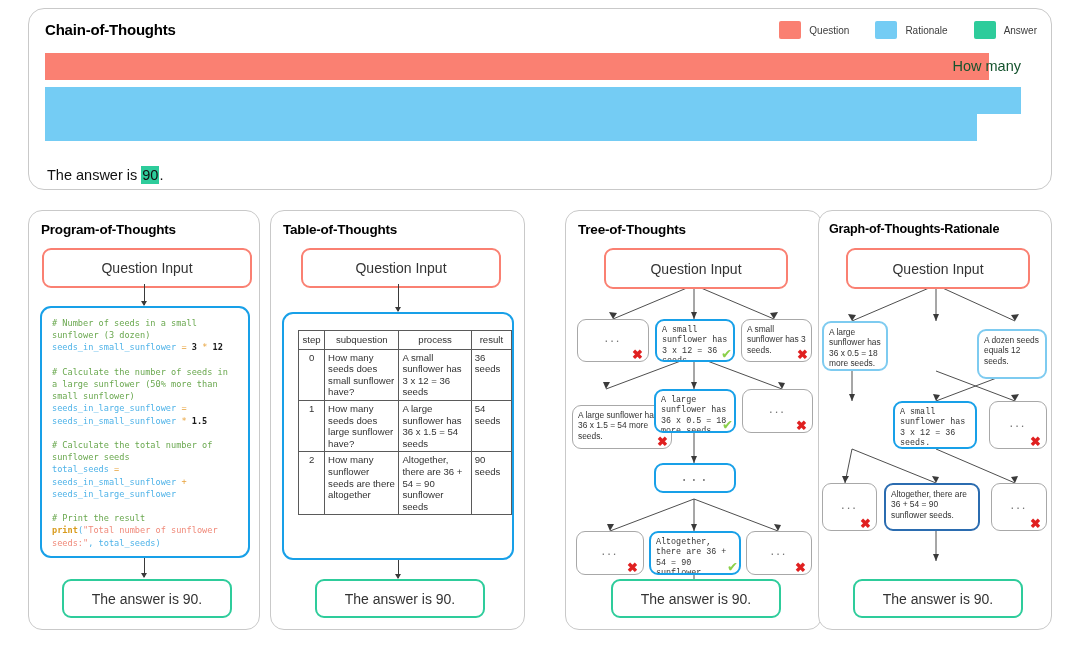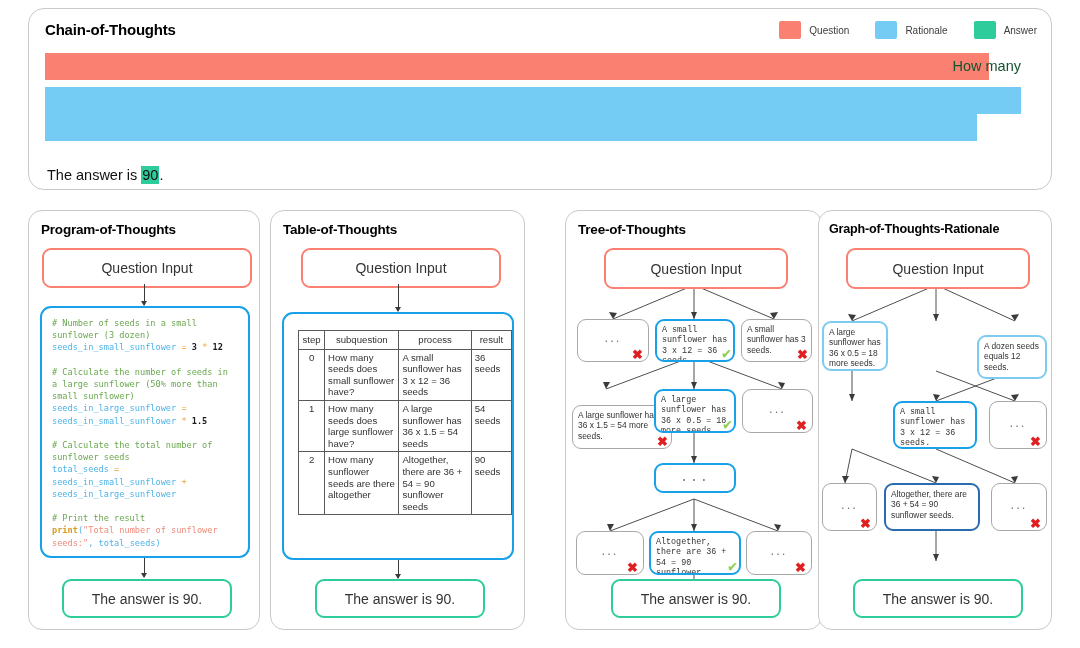--- a/index.html
+++ b/index.html
@@ -407,21 +407,21 @@
       <polygon points="196,272 192,266 199,265"></polygon>
       <polygon points="117,350 114,343 120,343"></polygon>
     </g>
   </svg>
 
   <div class="qbox" style="left:27px;top:37px;width:180px;height:37px;">Question Input</div>
 
   <div class="node light" style="left:3px;top:110px;width:66px;height:50px;">
     <span>A large sunflower has 36 x 0.5 = 18 more seeds.</span>
   </div>
-  <div class="node light" style="left:158px;top:124px;width:70px;height:44px;">
+  <div class="node light" style="left:158px;top:118px;width:70px;height:50px;">
     <span>A dozen seeds equals 12 seeds.</span>
   </div>
 
   <div class="node sel" style="left:74px;top:190px;width:84px;height:48px;">
     <span>A small sunflower has 3 x 12 = 36 seeds.</span>
   </div>
   <div class="node dots" style="left:170px;top:190px;width:58px;height:48px;">
     <span>...</span>
     <span class="mark x">✖</span>
   </div>

